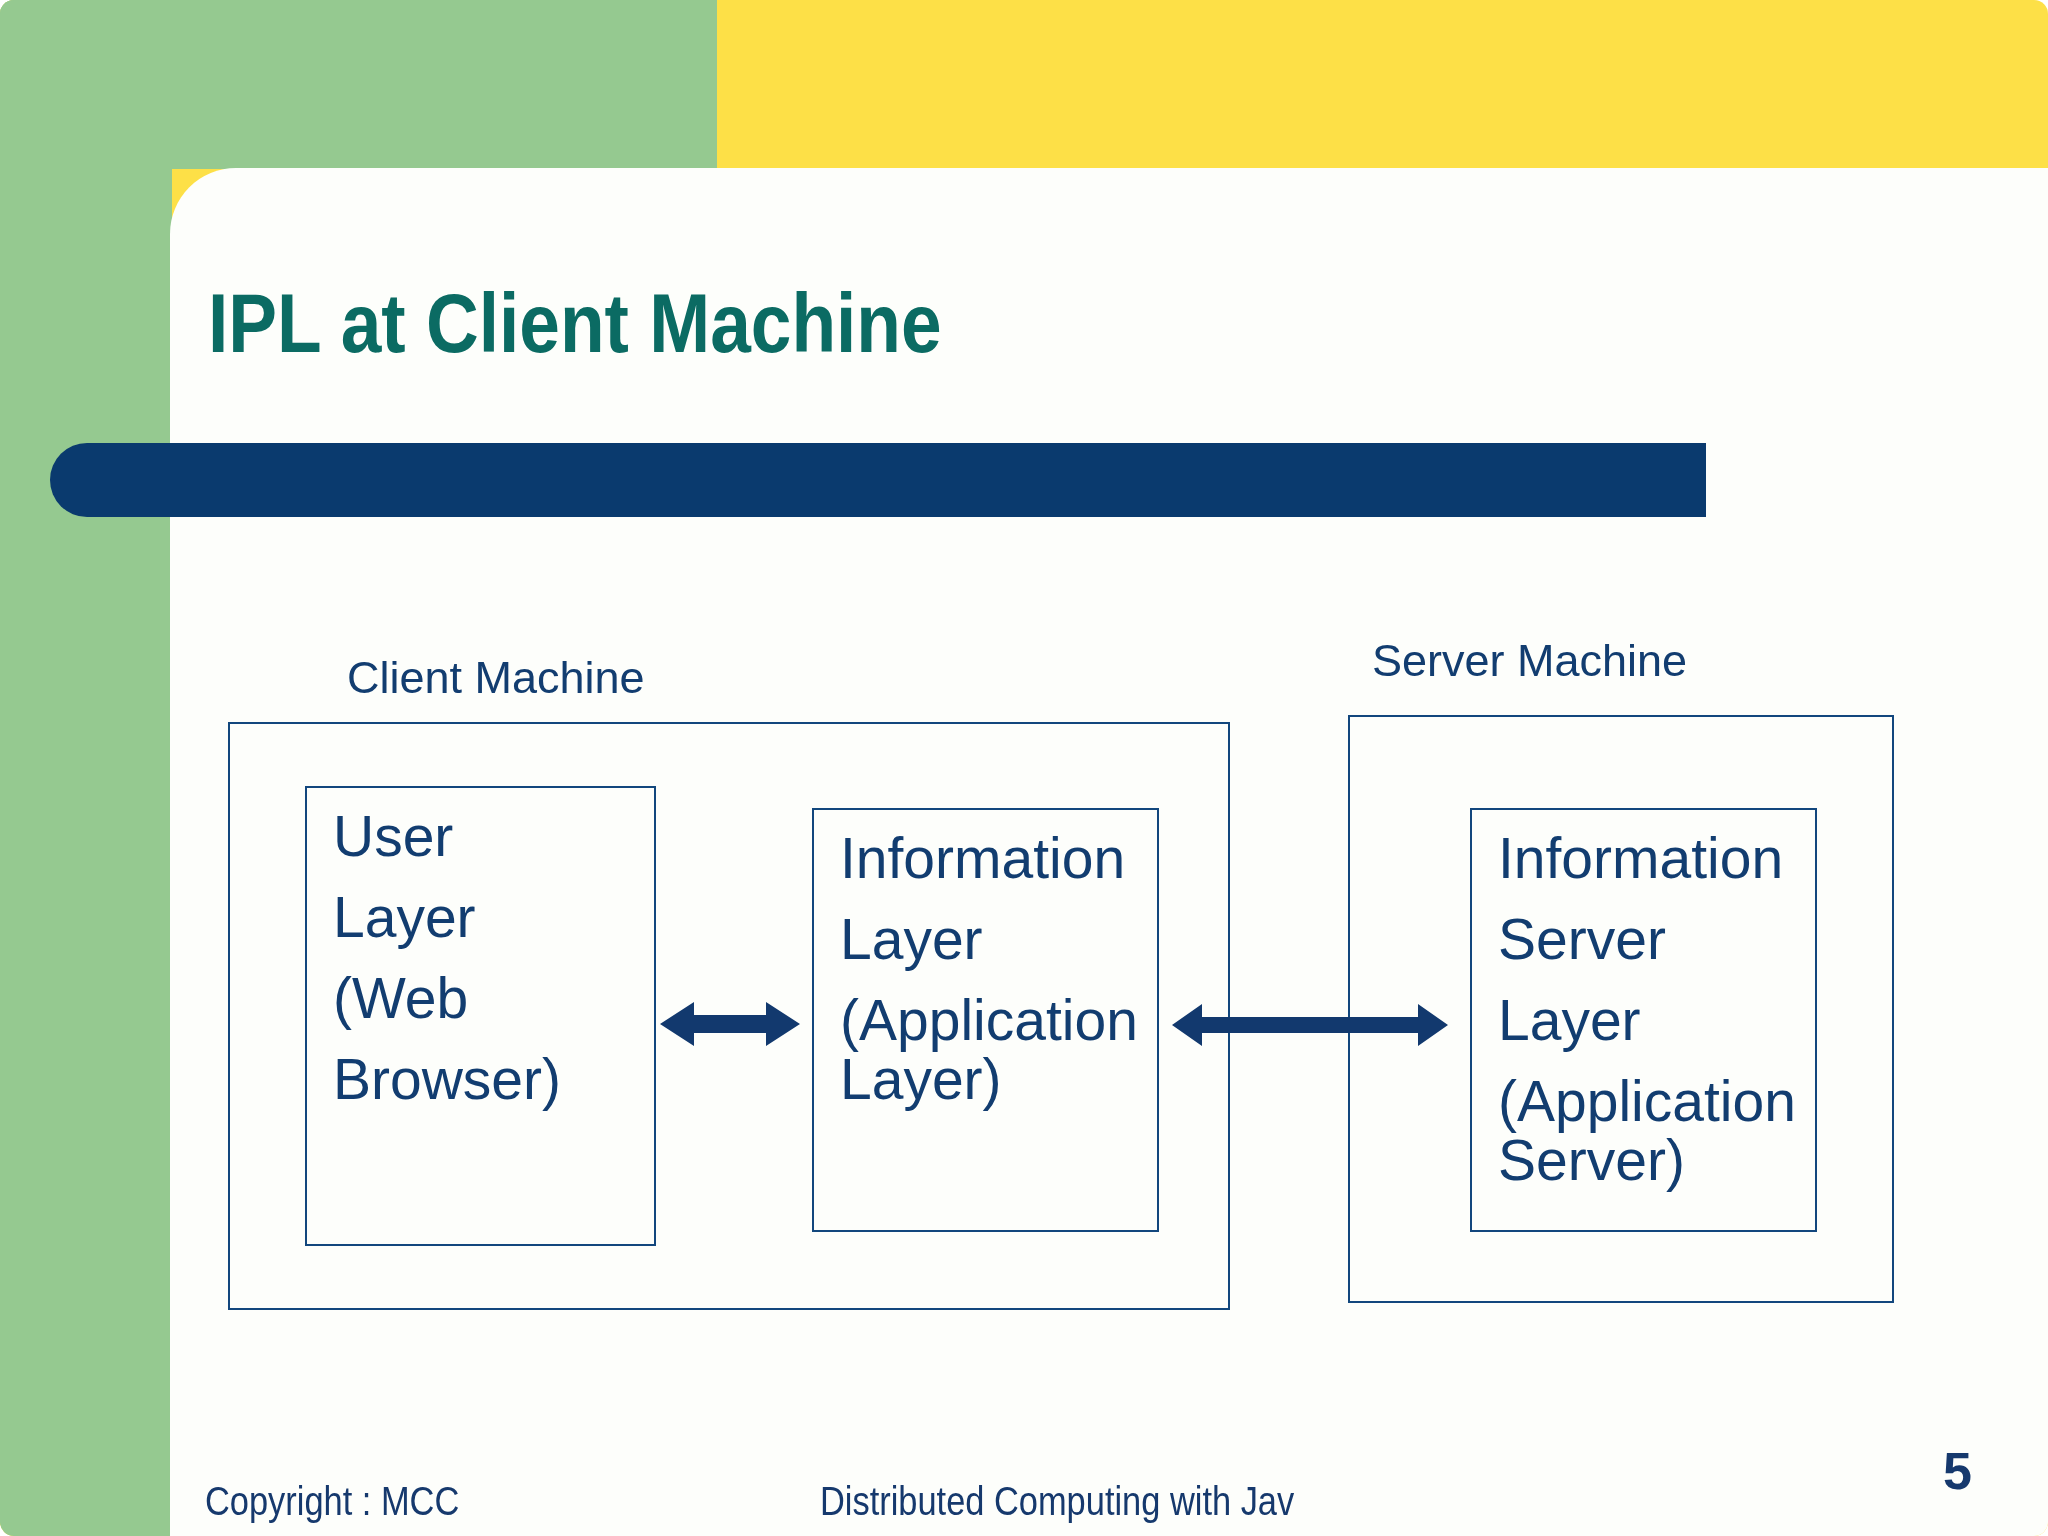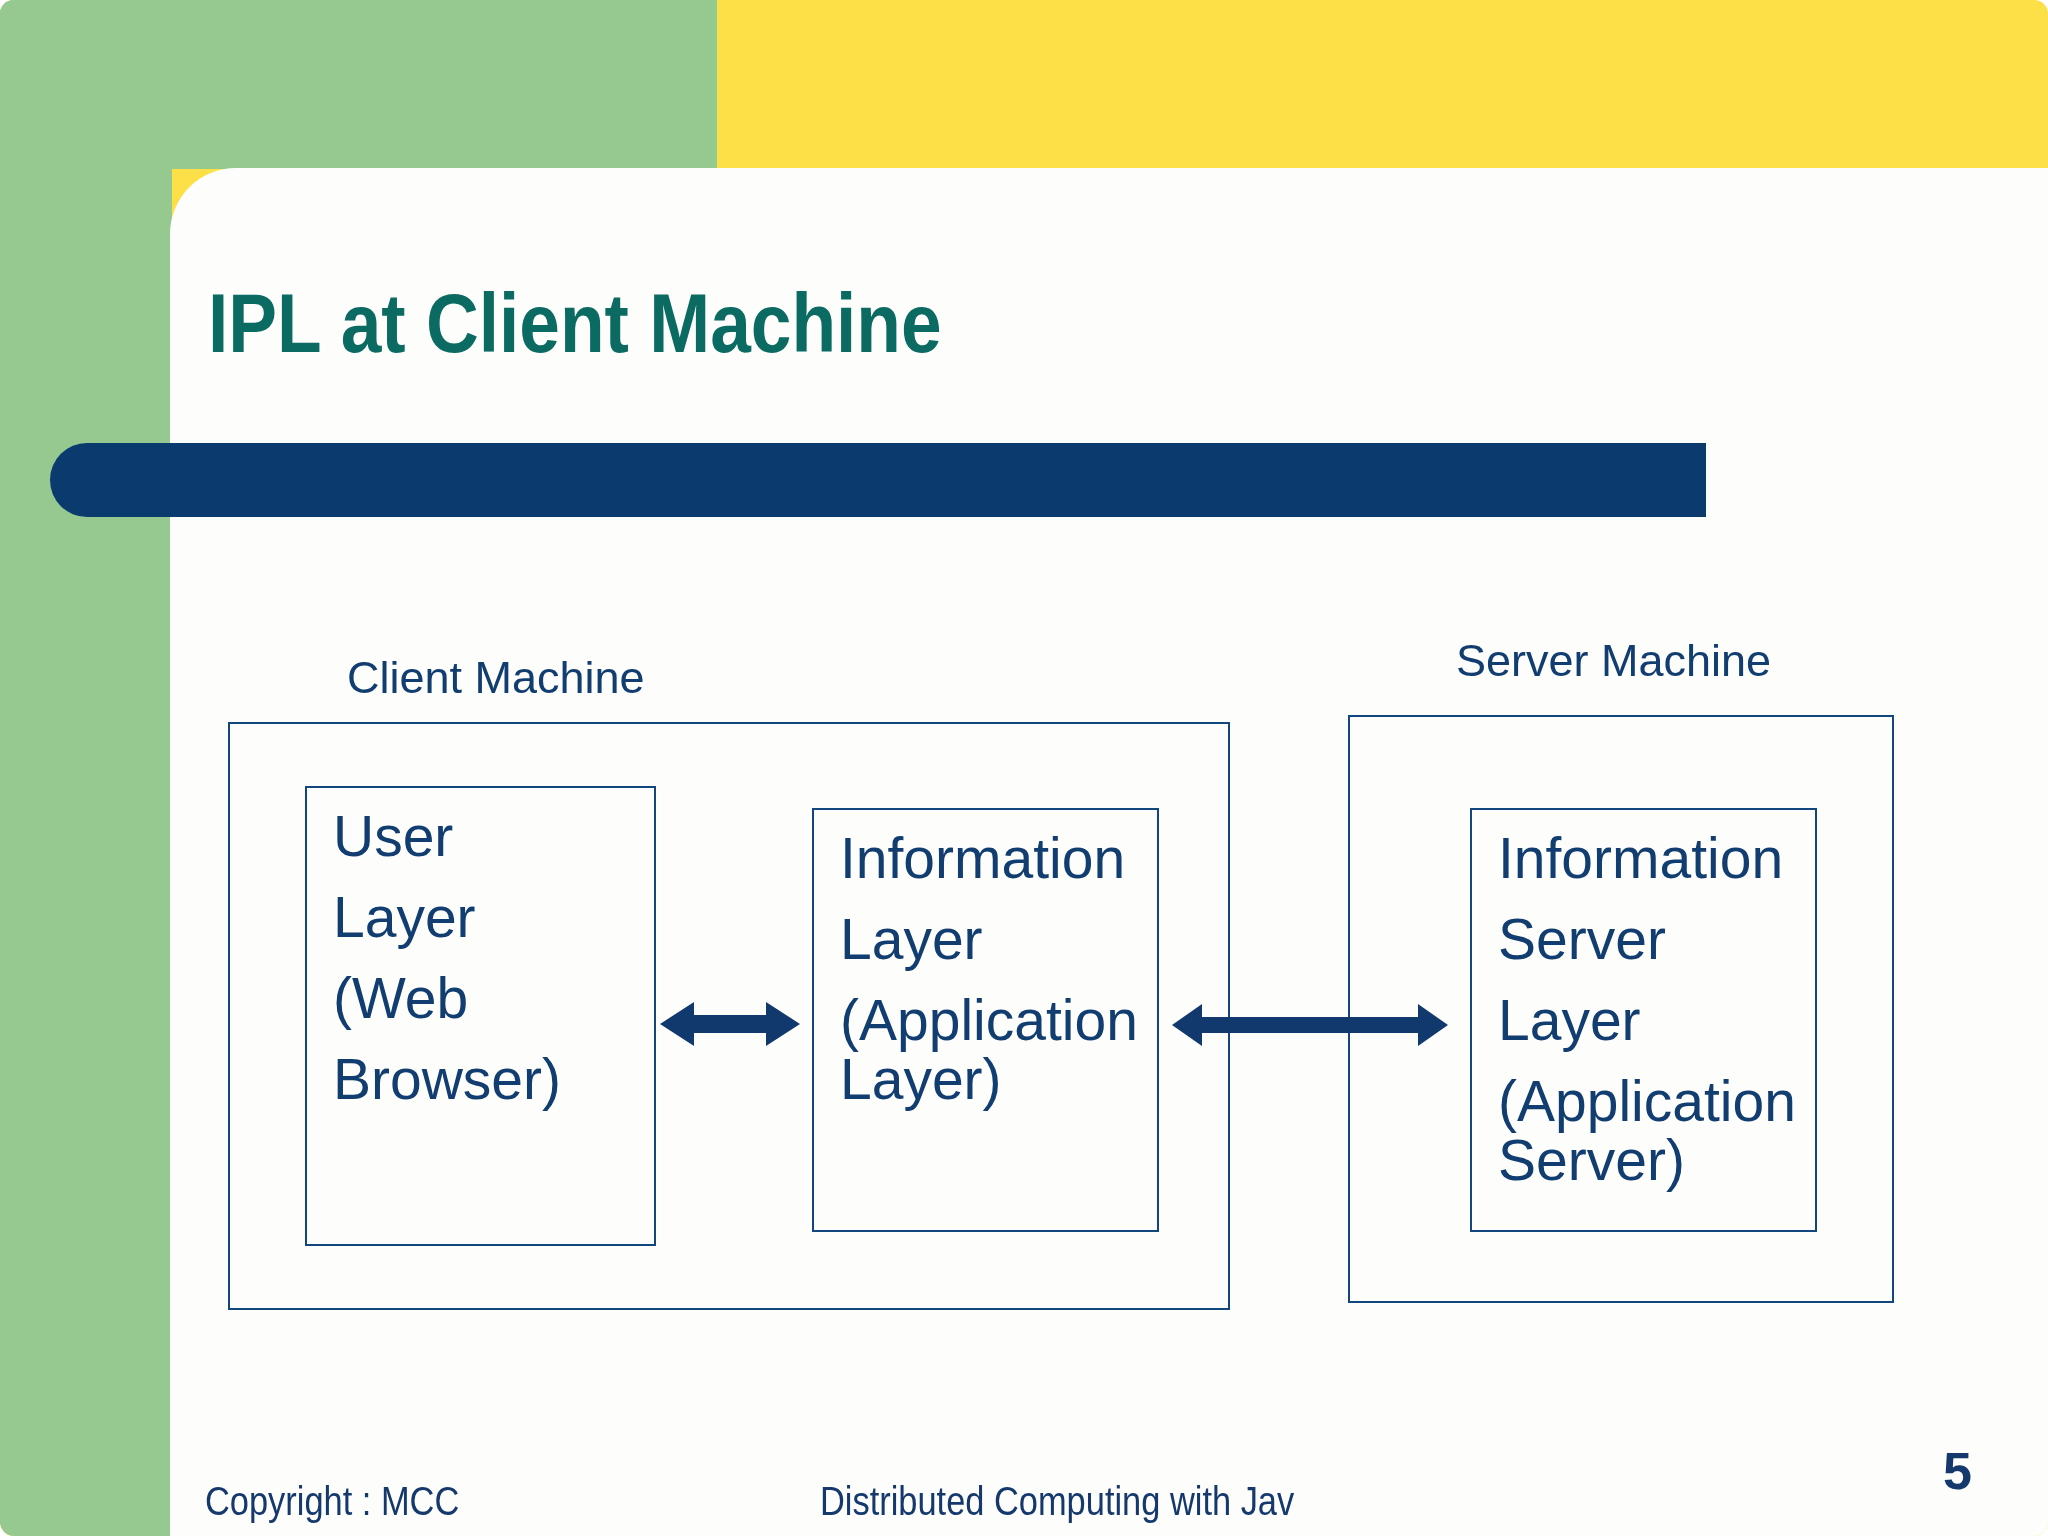--- a/index.html
+++ b/index.html
@@ -80,21 +80,21 @@
   }
 
   .machine-label {
     position: absolute;
     color: #123d70;
     font-size: 45px;
     white-space: nowrap;
     line-height: 1.0;
   }
   .label-client { left: 347px; top: 655px; }
-  .label-server { left: 1456px; top: 638px; }
+  .label-server { left: 1372px; top: 638px; }
 
   .machine-box {
     position: absolute;
     border: 2px solid #12477d;
     background: transparent;
     box-sizing: border-box;
   }
   .box-client-machine {
     left: 228px;
     top: 722px;

